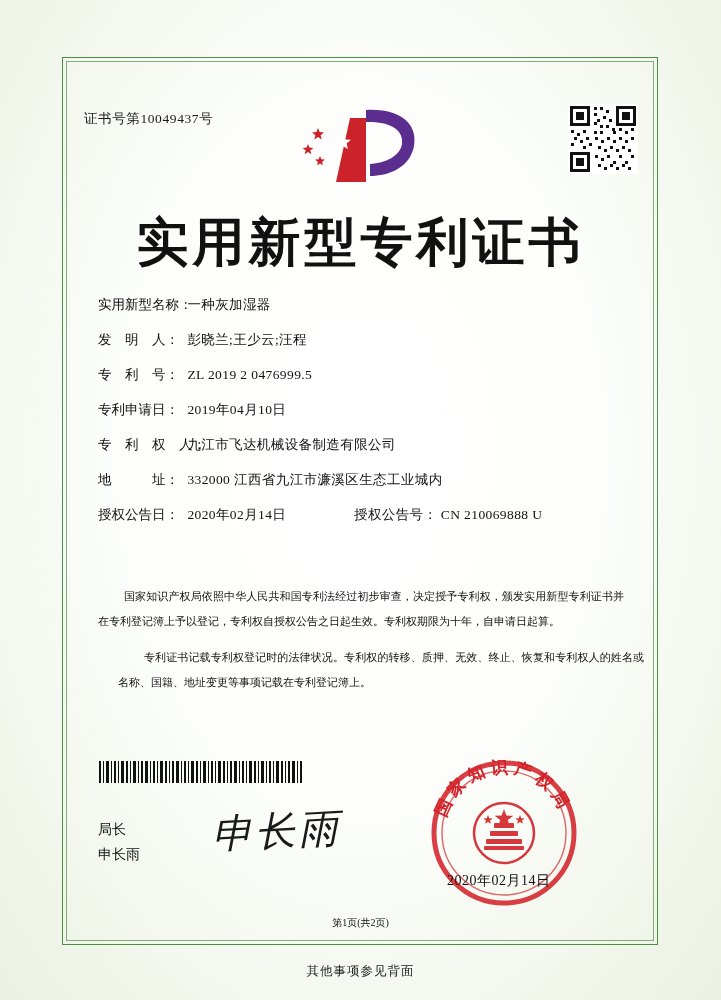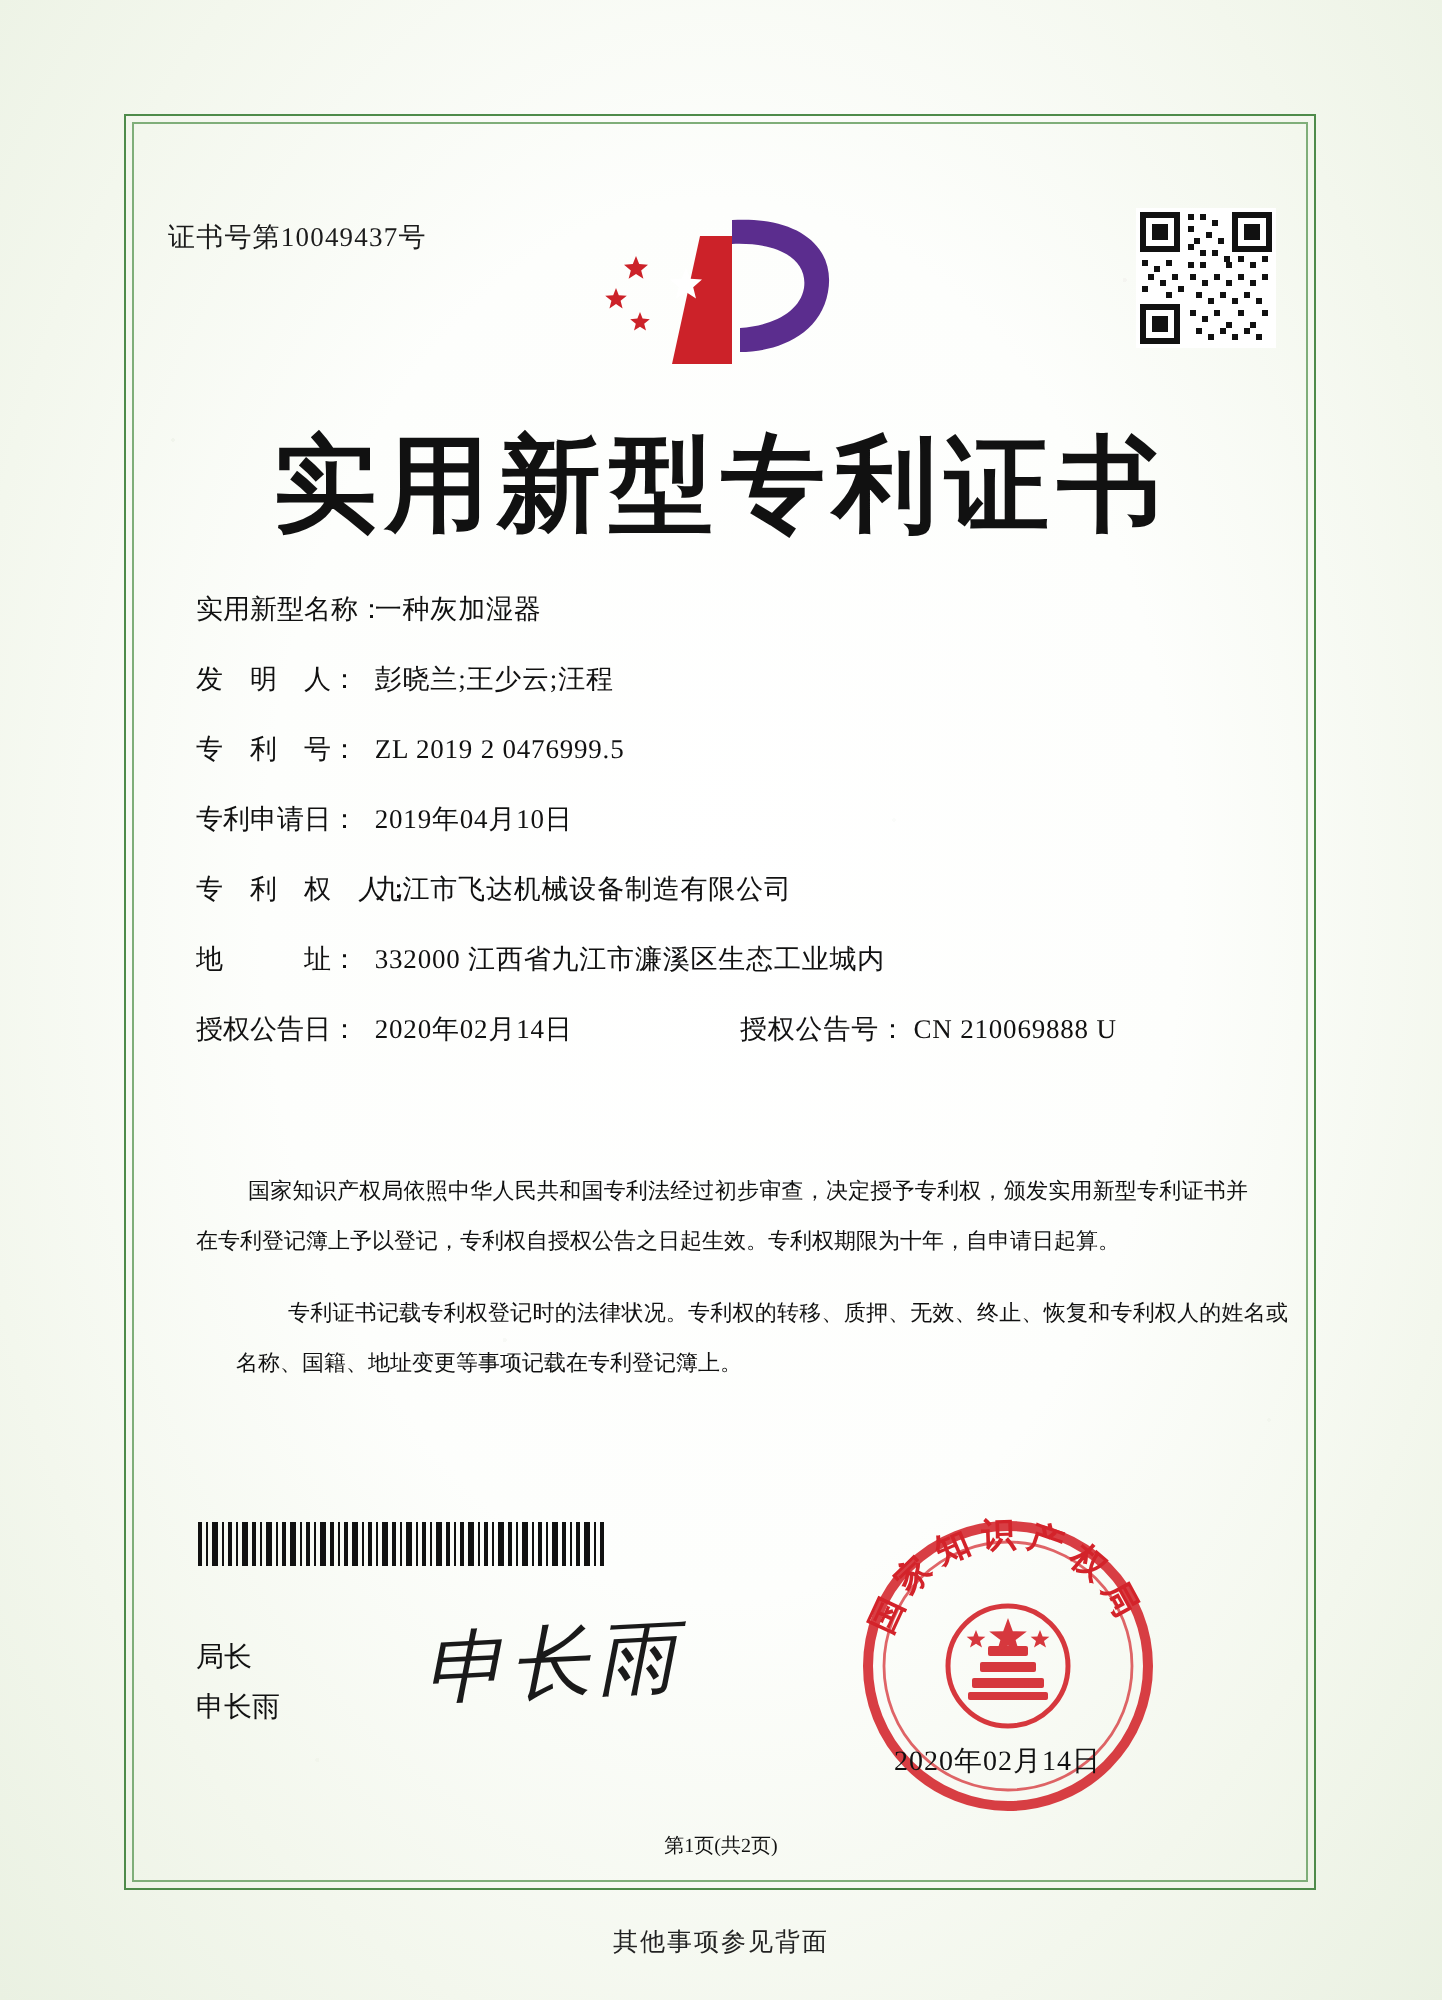--- a/index.html
+++ b/index.html
@@ -112,21 +112,21 @@
     display: inline-block;
     width: 86px;
     letter-spacing: 0px;
   }
   .f-value {
     display: inline-block;
     letter-spacing: 0.4px;
   }
   .field-row .right-pair {
     position: absolute;
-    left: 272px;
+    left: 256px;
     top: 0;
   }
 
   .para {
     position: absolute;
     left: 98px;
     width: 526px;
     font-size: 11px;
     line-height: 25px;
     color: #111;

